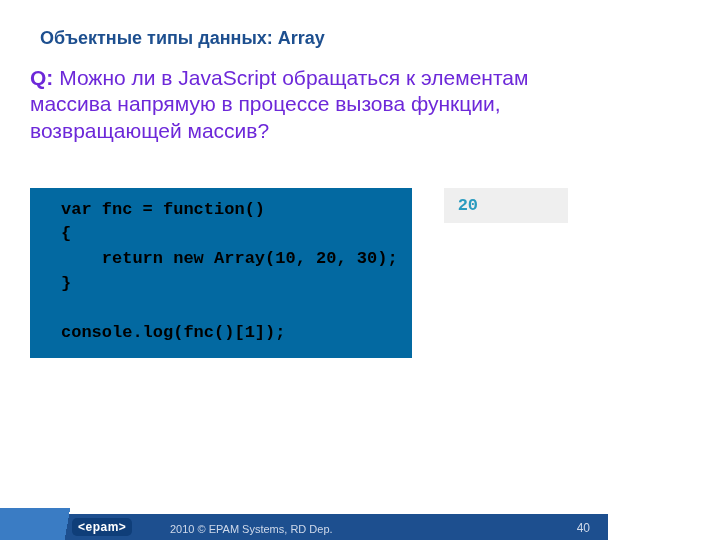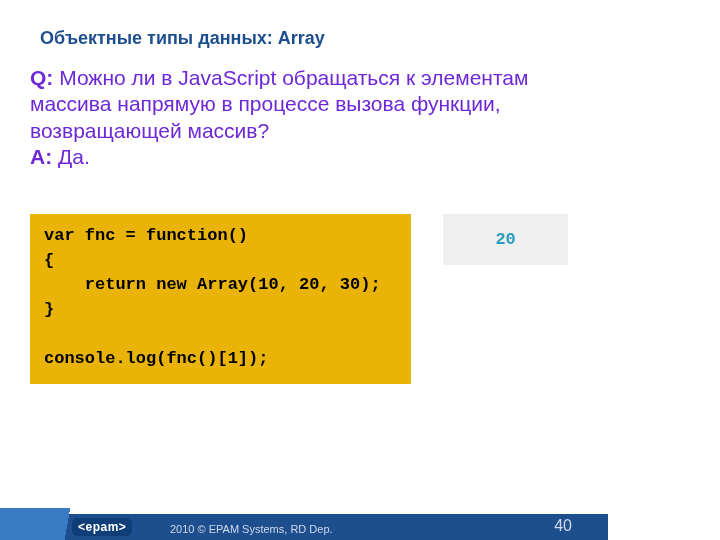--- a/index.html
+++ b/index.html
@@ -2,42 +2,39 @@
 <html><head>
 <meta charset="utf-8">
 <style>
   * { margin: 0; padding: 0; box-sizing: border-box; }
   html, body { width: 720px; height: 540px; font-family: Arial, Helvetica, sans-serif; background: #fff; overflow: hidden; }
   .slide { position: relative; width: 608px; height: 540px; }
   .header { padding: 28px 0 0 40px; color: #1d4f8f; font-size: 18px; font-weight: bold; }
   .qa { padding: 16px 40px 0 30px; font-size: 21px; line-height: 1.25; color: #6d28d9; }
   .qa .label { font-weight: bold; }
   .content-row { display: flex; gap: 32px; padding: 44px 40px 0 30px; align-items: flex-start; }
-  .code-block { background: #eab308; padding: 10px 14px 12px 14px; width: 400px; font-family: "Courier New", Courier, monospace; font-size: 17px; font-weight: bold; line-height: 1.45; white-space: pre; color: #000; }
-  .output-block { background: #efefef; padding: 16px 14px; width: 130px; font-family: "Courier New", Courier, monospace; font-size: 17px; font-weight: bold; color: #2a9bbf; text-align: center; }
+  .code-block { background: #0369a1; padding: 10px 14px 12px 31px; width: 400px; font-family: "Courier New", Courier, monospace; font-size: 17px; font-weight: bold; line-height: 1.45; white-space: pre; color: #000; }
+  .output-block { background: #efefef; padding: 8px 14px; width: 130px; font-family: "Courier New", Courier, monospace; font-size: 17px; font-weight: bold; color: #2a9bbf; }
   .footer { position: absolute; left: 0; right: 0; bottom: 0; height: 26px; background: #1d4f8f; display: flex; align-items: center; }
   .footer-decor { position: absolute; left: 0; bottom: 0; height: 32px; width: 170px; }
   .footer-decor .stripe1 { position: absolute; left: 0; bottom: 0; width: 170px; height: 32px; background: linear-gradient(100deg, #3a7cc4 0%, #3a7cc4 40%, transparent 40%); }
   .logo-badge { position: absolute; left: 72px; bottom: 4px; background: #0f3e79; color: #fff; font-size: 12px; font-weight: bold; padding: 2px 6px; border-radius: 5px; letter-spacing: 0.5px; }
   .footer-text { position: absolute; left: 170px; bottom: 5px; color: #cfd9ea; font-size: 11px; }
-  .page-num { position: absolute; right: 36px; bottom: 5px; color: #cfd9ea; font-size: 16px; }
+  .page-num { position: absolute; right: 18px; bottom: 5px; color: #cfd9ea; font-size: 12px; }
 </style>
 </head>
 <body>
 
 <div class="slide">
 
   <div class="header">Объектные типы данных: Array</div>
 
   <div class="qa">
     <div>
       <span class="label">Q:</span><span> Можно ли в JavaScript обращаться к элементам массива напрямую в процессе вызова функции, возвращающей массив?</span>
-    </div>
-    <div>
-      <span class="label">A:</span><span> Да.</span>
     </div>
   </div>
 
   <div class="content-row">
     <div class="code-block">var fnc = function()
 {
     return new Array(10, 20, 30);
 }
 
 console.log(fnc()[1]);</div>

